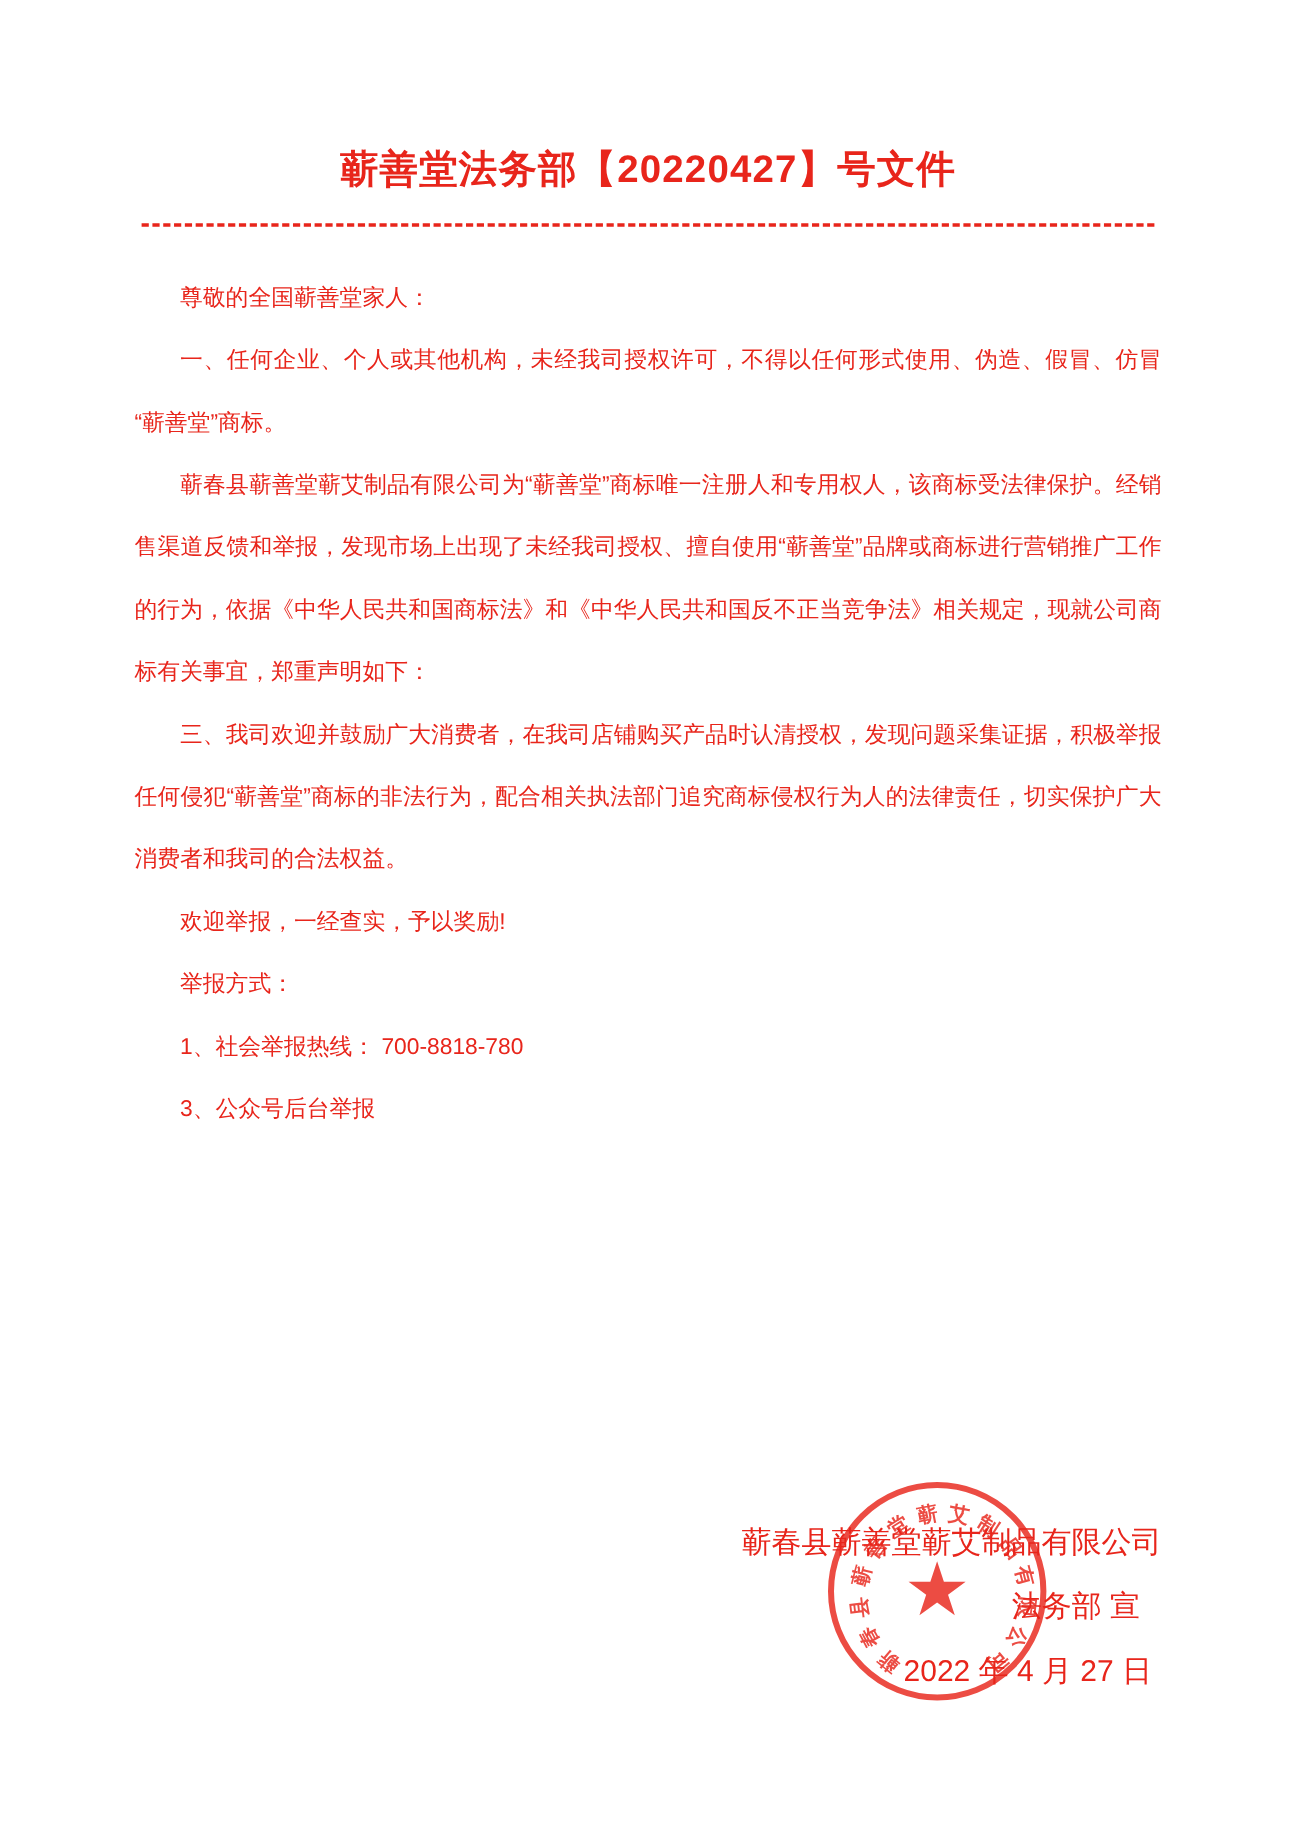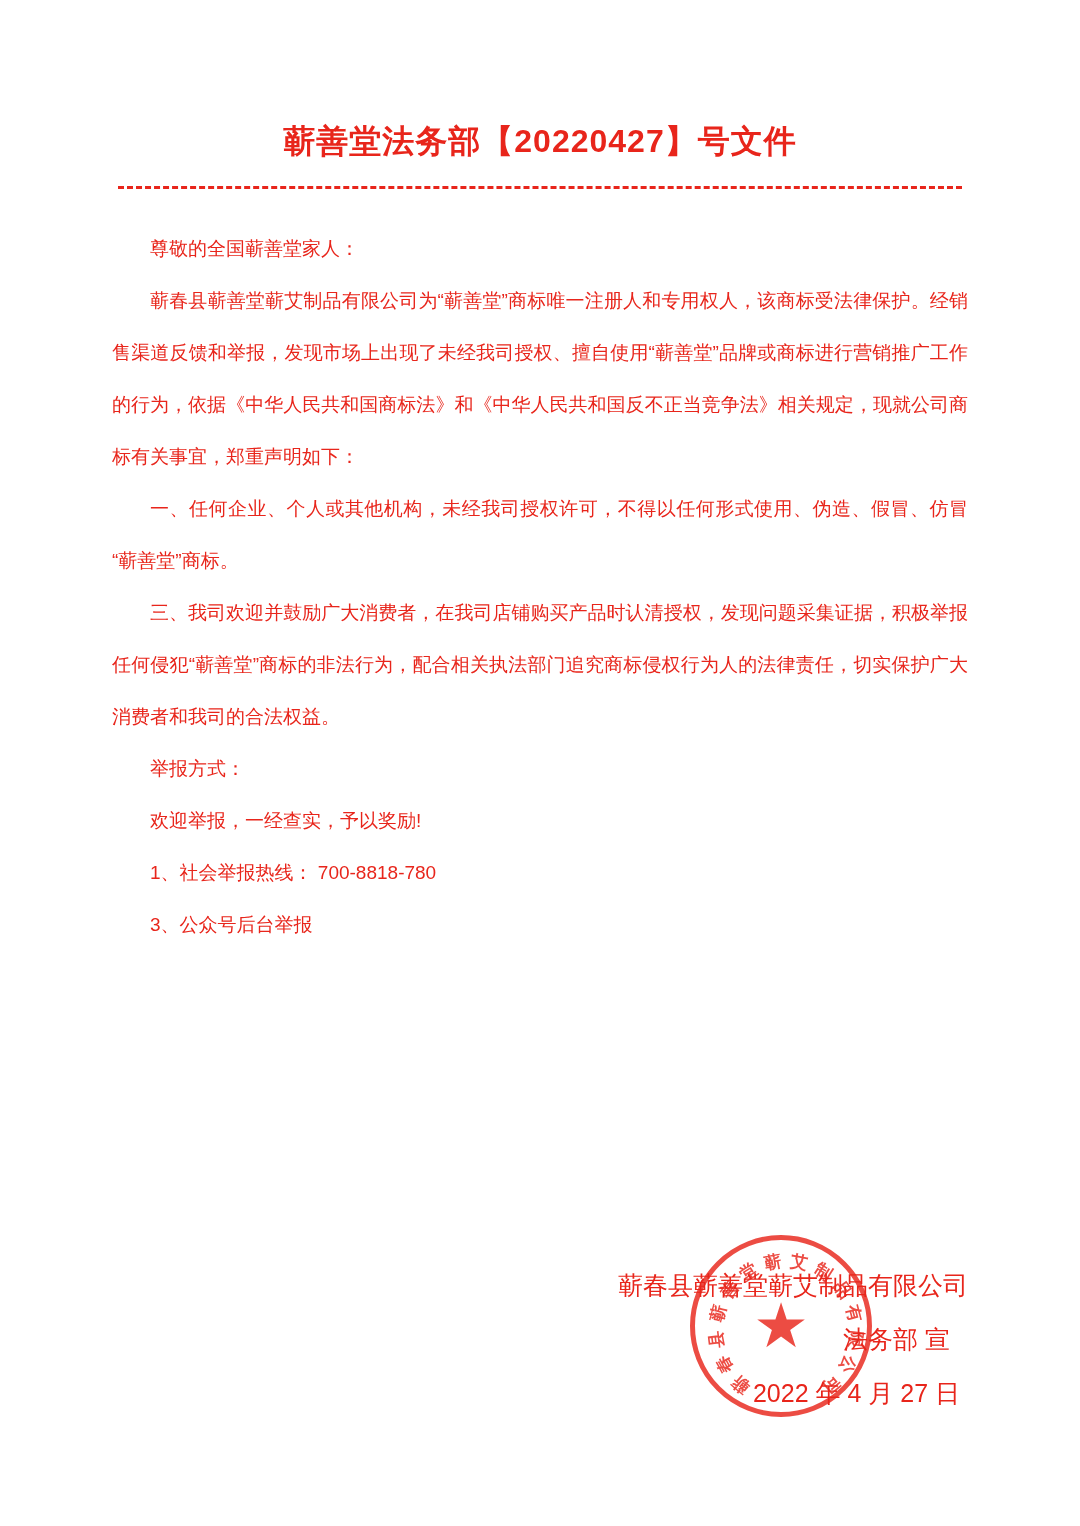--- a/index.html
+++ b/index.html
@@ -125,25 +125,25 @@
 <body>
 
 <div class="page">
 
   <h1 class="doc-title">蕲善堂法务部【20220427】号文件</h1>
 
   <div class="divider"></div>
 
   <div class="body-text">
     <p class="para">尊敬的全国蕲善堂家人：</p>
+    <p class="para">一、任何企业、个人或其他机构，未经我司授权许可，不得以任何形式使用、伪造、假冒、仿冒“蕲善堂”商标。</p>
     <p class="para">蕲春县蕲善堂蕲艾制品有限公司为“蕲善堂”商标唯一注册人和专用权人，该商标受法律保护。经销售渠道反馈和举报，发现市场上出现了未经我司授权、擅自使用“蕲善堂”品牌或商标进行营销推广工作的行为，依据《中华人民共和国商标法》和《中华人民共和国反不正当竞争法》相关规定，现就公司商标有关事宜，郑重声明如下：</p>
-    <p class="para">一、任何企业、个人或其他机构，未经我司授权许可，不得以任何形式使用、伪造、假冒、仿冒“蕲善堂”商标。</p>
     <p class="para">三、我司欢迎并鼓励广大消费者，在我司店铺购买产品时认清授权，发现问题采集证据，积极举报任何侵犯“蕲善堂”商标的非法行为，配合相关执法部门追究商标侵权行为人的法律责任，切实保护广大消费者和我司的合法权益。</p>
+    <p class="para">欢迎举报，一经查实，予以奖励!</p>
     <p class="para">举报方式：</p>
-    <p class="para">欢迎举报，一经查实，予以奖励!</p>
     <p class="para">1、社会举报热线： 700-8818-780</p>
     <p class="para">3、公众号后台举报</p>
   </div>
 
   <div class="seal">
     <div class="seal-ring-text" id="seal-ring">
         <span style="transform: rotate(-140deg) translate(0px, -70px) rotate(0deg) translate(-50%, -50%);">蕲</span>
         <span style="transform: rotate(-118.462deg) translate(0px, -70px) rotate(0deg) translate(-50%, -50%);">春</span>
         <span style="transform: rotate(-96.9231deg) translate(0px, -70px) rotate(0deg) translate(-50%, -50%);">县</span>
         <span style="transform: rotate(-75.3846deg) translate(0px, -70px) rotate(0deg) translate(-50%, -50%);">蕲</span>

